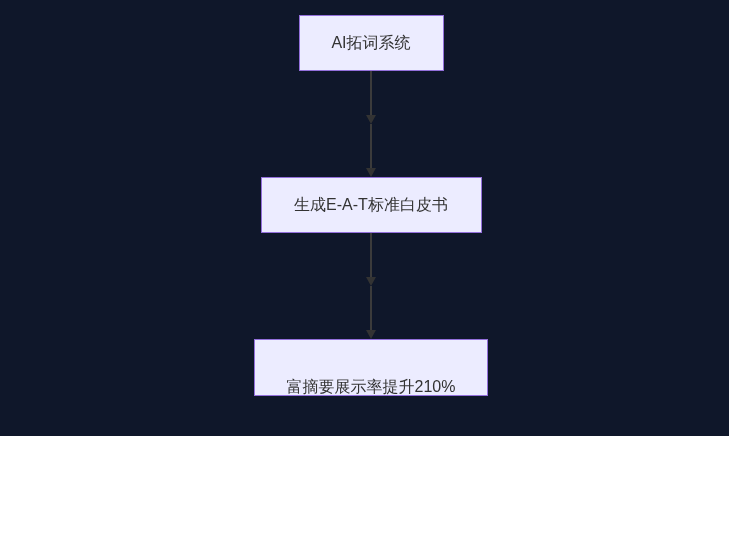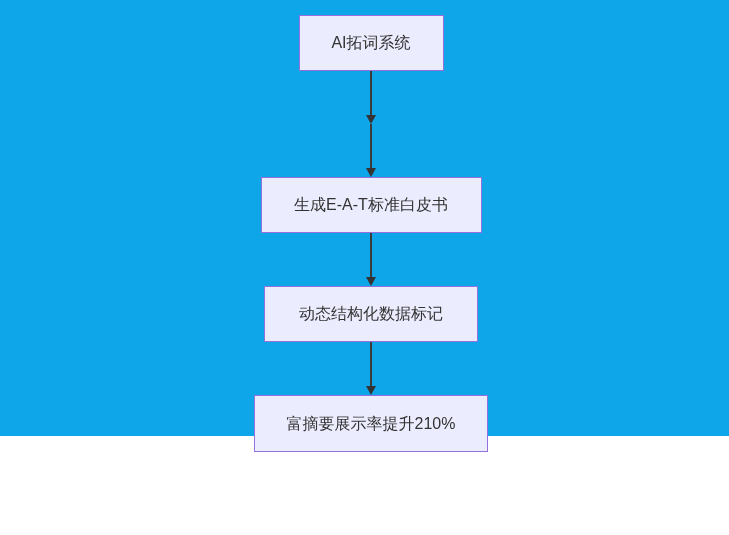--- a/index.html
+++ b/index.html
@@ -8,21 +8,21 @@
     width: 729px;
     height: 535px;
     overflow: hidden;
     font-family: "Liberation Sans", "DejaVu Sans", sans-serif;
   }
 
   .canvas {
     position: relative;
     width: 729px;
     height: 436px;
-    background: #0ea5e9;
+    background: #0f172a;
   }
 
   .flow-column {
     position: absolute;
     top: 15px;
     left: 371px;
     transform: translateX(-50%);
     display: flex;
     flex-direction: column;
     align-items: center;
@@ -40,21 +40,21 @@
     line-height: 1;
     white-space: nowrap;
     padding: 0 10px;
   }
 
   
   .flow-node.n0 { width: 145px; }
   .flow-node.n1 { width: 192px; }
   .flow-node.n2 { width: 221px; }
   .flow-node.n3 { width: 214px; }
-  .flow-node.n4 { width: 234px; height: 57px; }
+  .flow-node.n4 { width: 234px; height: 57px; align-items: flex-end; }
 
   .flow-arrow {
     display: flex;
     flex-direction: column;
     align-items: center;
     height: 53px;
   }
 
   .arrow-line {
     width: 2px;
@@ -93,23 +93,20 @@
 
     <div class="flow-node n2">
       <span>生成E-A-T标准白皮书</span>
     </div>
 
     <div class="flow-arrow">
       <div class="arrow-line"></div>
       <div class="arrow-head"></div>
     </div>
 
-    <div class="flow-node n3">
-      <span>动态结构化数据标记</span>
-    </div>
 
     <div class="flow-arrow">
       <div class="arrow-line"></div>
       <div class="arrow-head"></div>
     </div>
 
     <div class="flow-node n4">
       <span>富摘要展示率提升210%</span>
     </div>
 

